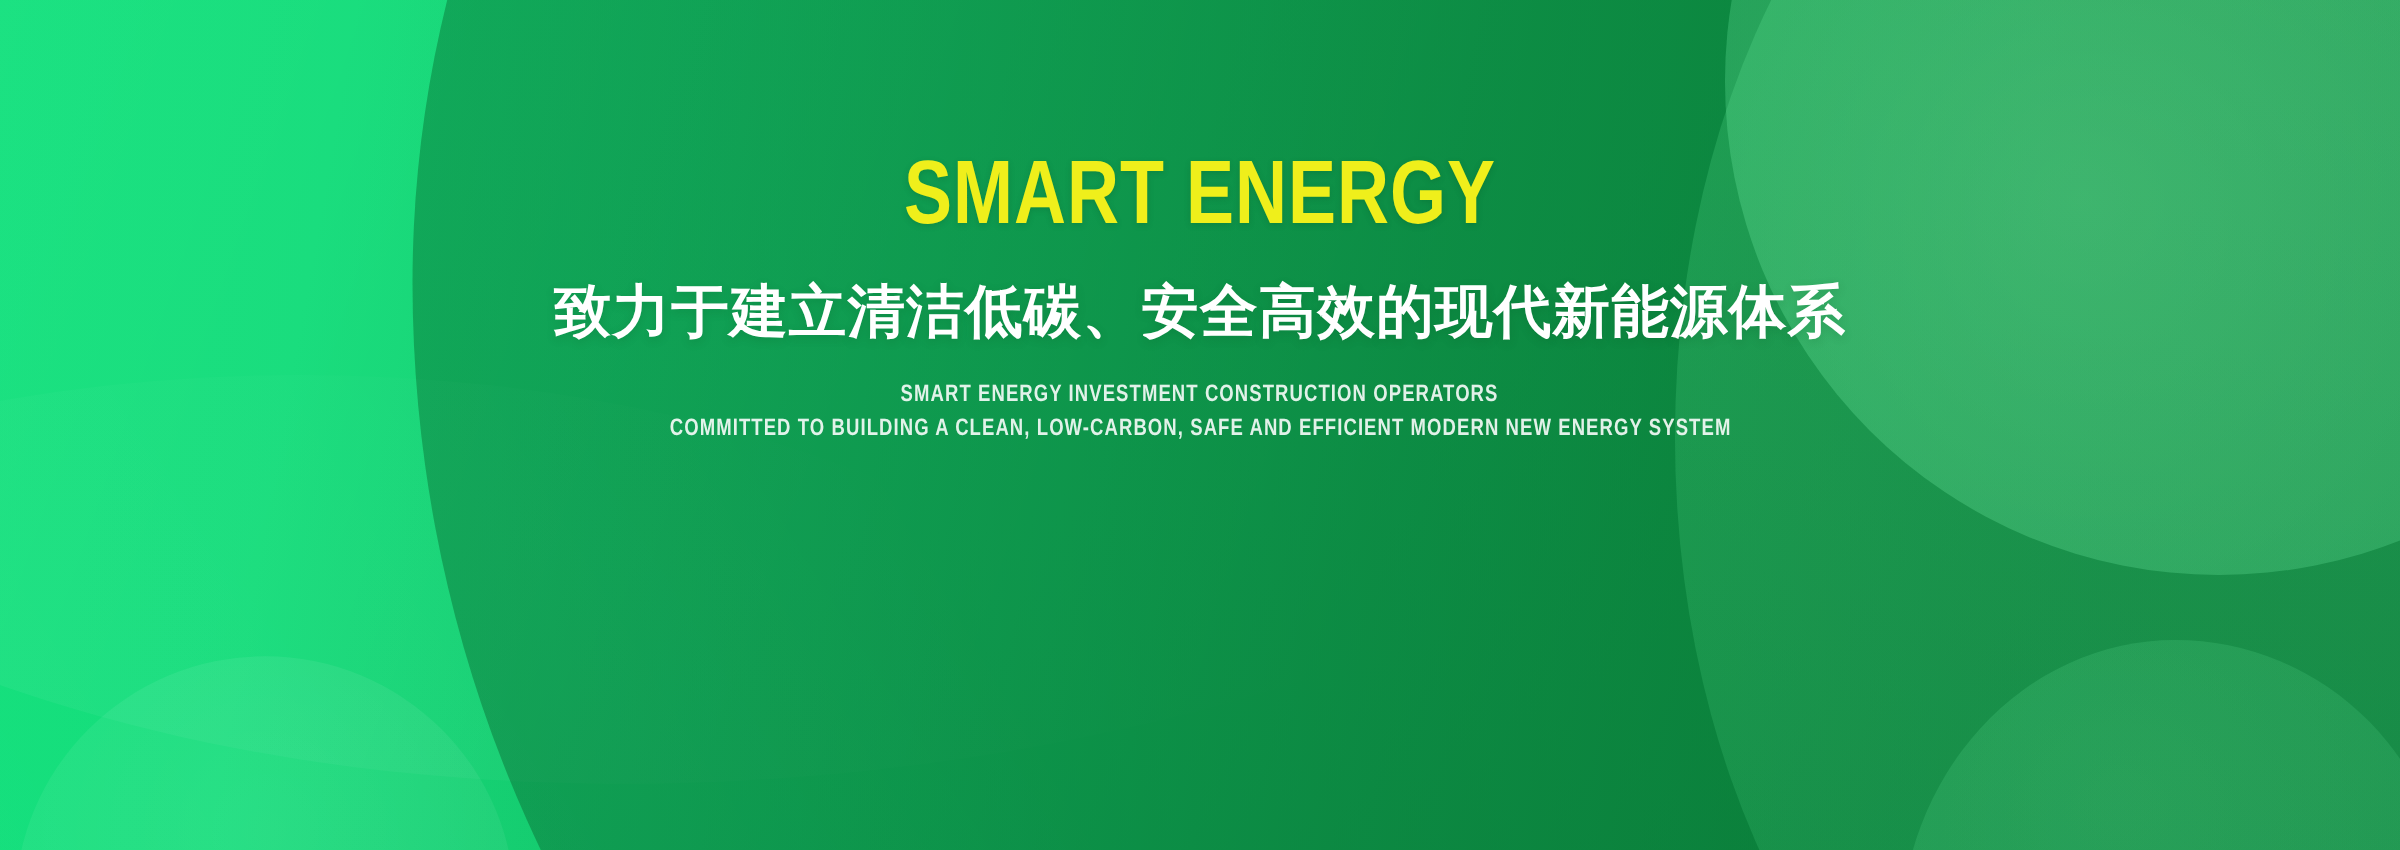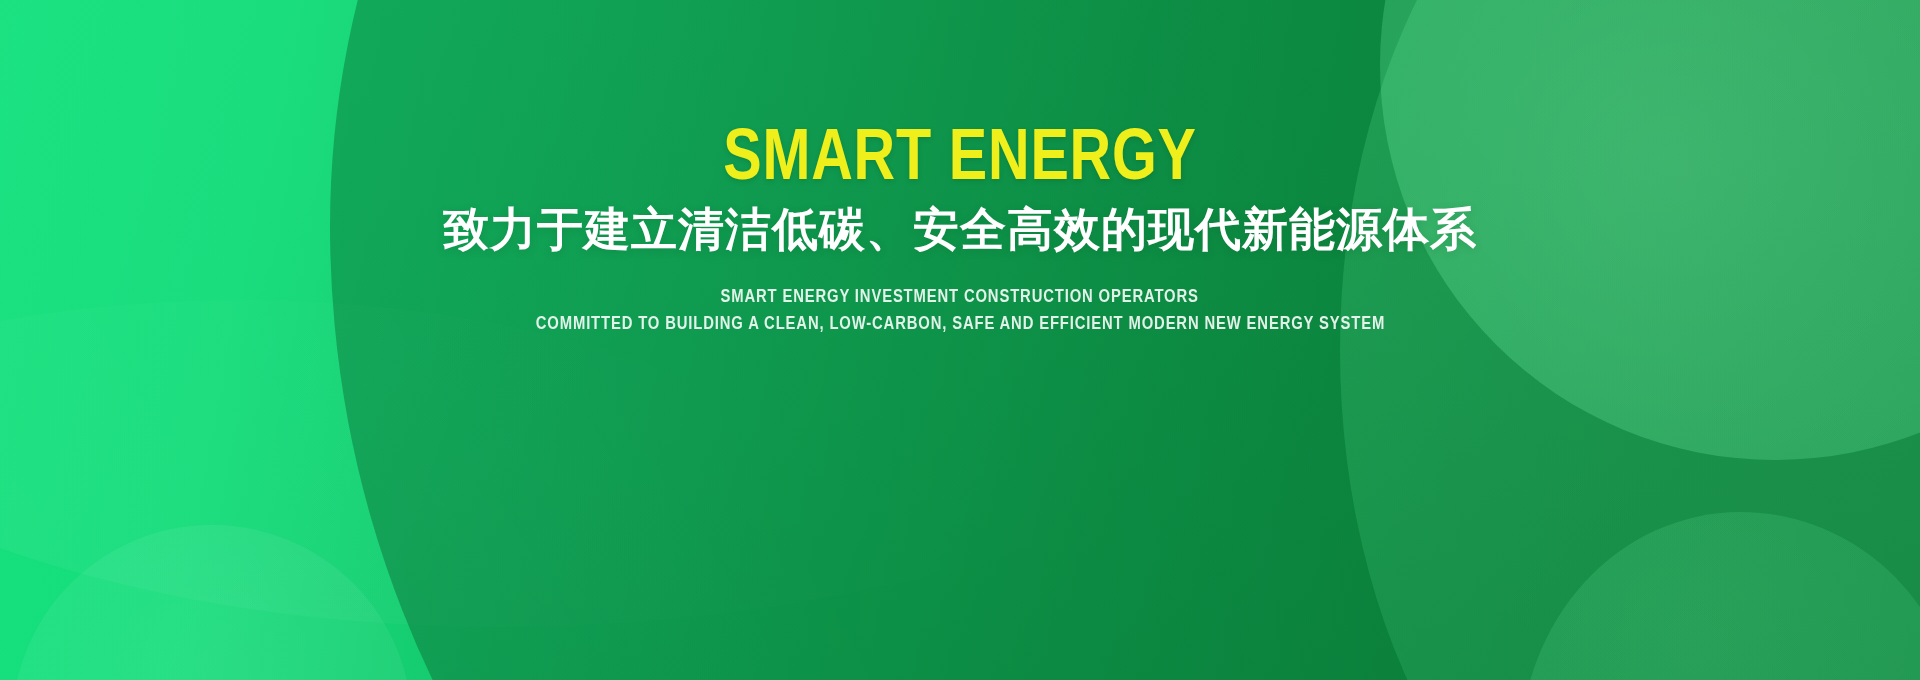--- a/index.html
+++ b/index.html
@@ -157,21 +157,21 @@
     color: #FFFFFF;
     font-weight: 700;
     font-size: 78px;
     line-height: 1.05;
     letter-spacing: 2px;
     white-space: nowrap;
     text-shadow: 0 3px 10px rgba(0,70,30,0.20);
   }
 
   .subhead-cn {
-    margin-top: 14px;
+    margin-top: 34px;
     color: #FFFFFF;
     font-weight: 700;
     font-size: 46px;
     line-height: 1.1;
     letter-spacing: 1px;
     white-space: nowrap;
     text-shadow: 0 2px 8px rgba(0,70,30,0.18);
   }
 
   .sub-en {

